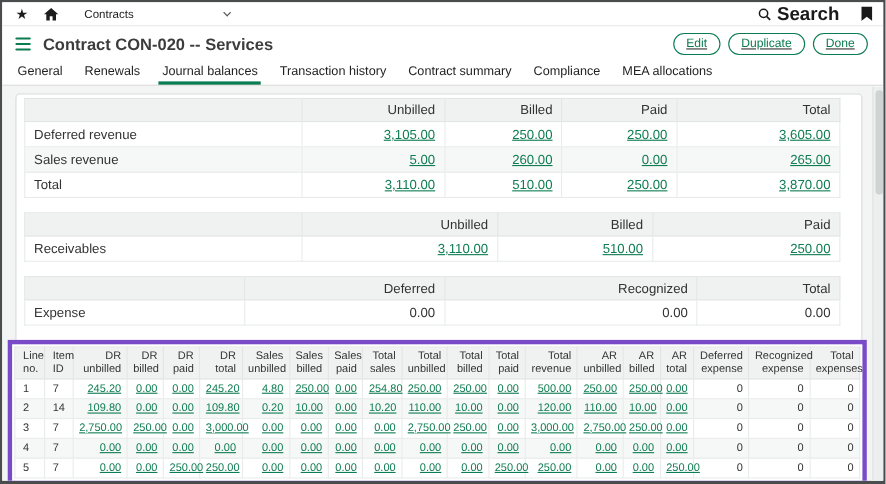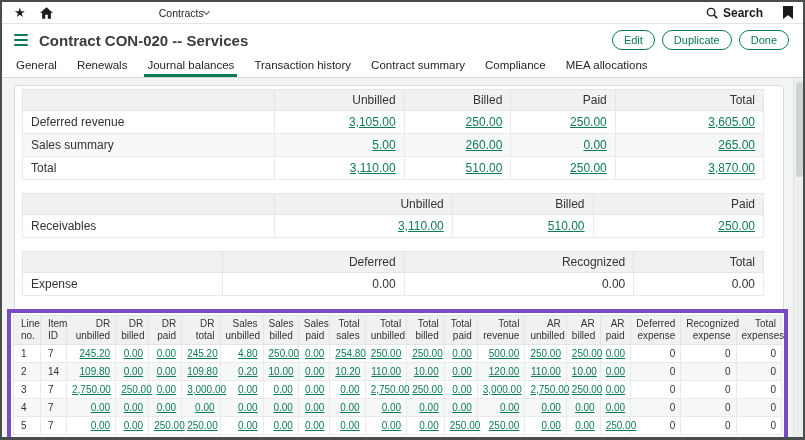--- a/index.html
+++ b/index.html
@@ -7,31 +7,31 @@
   .frame {
     width:805px; height:440px; position:relative; overflow:hidden;
     background:#fff; border:2px solid #4a4d4d; border-bottom-width:3px;
     font-family:"Liberation Sans", sans-serif; color:#333;
   }
   
   .topbar { height:22px; display:flex; align-items:center; padding:0 10px 0 12px; border-bottom:1px solid #e3e3e3; background:#fff; }
   .star { font-size:13px; color:#1d1d1d; line-height:1; cursor:pointer; }
   .icon-btn { display:flex; align-items:center; cursor:pointer; }
   .home-icon { margin-left:14px; }
-  .nav-dd { margin-left:24px; width:132px; display:flex; align-items:center; justify-content:flex-end; font-size:10.5px; color:#1d1d1d; cursor:pointer; }
+  .nav-dd { margin-left:24px; width:132px; display:flex; align-items:center; justify-content:space-between; font-size:10.5px; color:#1d1d1d; cursor:pointer; }
   .chev { width:5px; height:5px; border-right:1.4px solid #555; border-bottom:1.4px solid #555; transform:rotate(45deg); margin-top:-3px; }
   .topbar-right { margin-left:auto; display:flex; align-items:center; }
-  .search-box { display:flex; align-items:center; gap:5px; font-size:12px; font-weight:700; color:#1a1a1a; cursor:pointer; }
+  .search-box { display:flex; align-items:center; gap:5px; font-size:17px; font-weight:700; color:#1a1a1a; cursor:pointer; }
   .bookmark { margin-left:20px; cursor:pointer; }
   
   .titlebar { height:32px; display:flex; align-items:center; padding:0 14px 0 12px; background:#fff; }
   .hamburger { display:flex; flex-direction:column; gap:2.5px; margin-right:11px; cursor:pointer; }
   .hamburger i { display:block; width:14px; height:2.5px; background:#0a7c51; border-radius:1px; }
   .page-title { font-size:15px; font-weight:700; color:#3c3c3c; }
-  .actions { margin-left:auto; display:flex; gap:7px; }
+  .actions { margin-left:auto; display:flex; gap:7px;text-decoration:underline; }
   .btn { display:flex; align-items:center; gap:6px; border:1px solid #0a7c51; color:#0a7c51; background:#fff;
          border-radius:12px; padding:3px 11px; font-size:11px; font-family:inherit; cursor:pointer; white-space:nowrap; }
   .btn .chev { border-color:#0a7c51; }
   
   .tabs { display:flex; align-items:flex-start; padding:0 4px; height:22px; border-bottom:1px solid #d6d6d6; background:#fff; }
   .tab { padding:3px 10px 5px 10px; font-size:11.5px; color:#1f1f1f; position:relative; cursor:pointer; white-space:nowrap; }
   .tab.active { font-weight:400; }
   .tab.active::after { content:""; position:absolute; left:7px; right:7px; bottom:-1px; height:3px; background:#0a7c51; }
   
   .content { height:359px; background:#f3f5f5; padding:7px 19px 0 12px; }
@@ -147,21 +147,21 @@
             </thead>
             <tbody>
               <tr>
                 <td class="label">Deferred revenue</td>
                 <td><a class="amt">3,105.00</a></td>
                 <td><a class="amt">250.00</a></td>
                 <td><a class="amt">250.00</a></td>
                 <td><a class="amt">3,605.00</a></td>
               </tr>
               <tr>
-                <td class="label">Sales summary</td>
+                <td class="label">Sales revenue</td>
                 <td><a class="amt">5.00</a></td>
                 <td><a class="amt">260.00</a></td>
                 <td><a class="amt">0.00</a></td>
                 <td><a class="amt">265.00</a></td>
               </tr>
               <tr>
                 <td class="label">Total</td>
                 <td><a class="amt">3,110.00</a></td>
                 <td><a class="amt">510.00</a></td>
                 <td><a class="amt">250.00</a></td>
@@ -258,21 +258,21 @@
                   <th>Sales unbilled</th>
                   <th>Sales billed</th>
                   <th>Sales paid</th>
                   <th>Total sales</th>
                   <th>Total unbilled</th>
                   <th>Total billed</th>
                   <th>Total paid</th>
                   <th>Total revenue</th>
                   <th>AR unbilled</th>
                   <th>AR billed</th>
-                  <th>AR paid</th>
+                  <th>AR total</th>
                   <th>Deferred expense</th>
                   <th>Recognized expense</th>
                   <th>Total expenses</th>
                 </tr>
               </thead>
               <tbody>
                 <tr>
                   <td class="idx">1</td>
                   <td class="idx">7</td>
                   <td><a class="amt">245.20</a></td>

